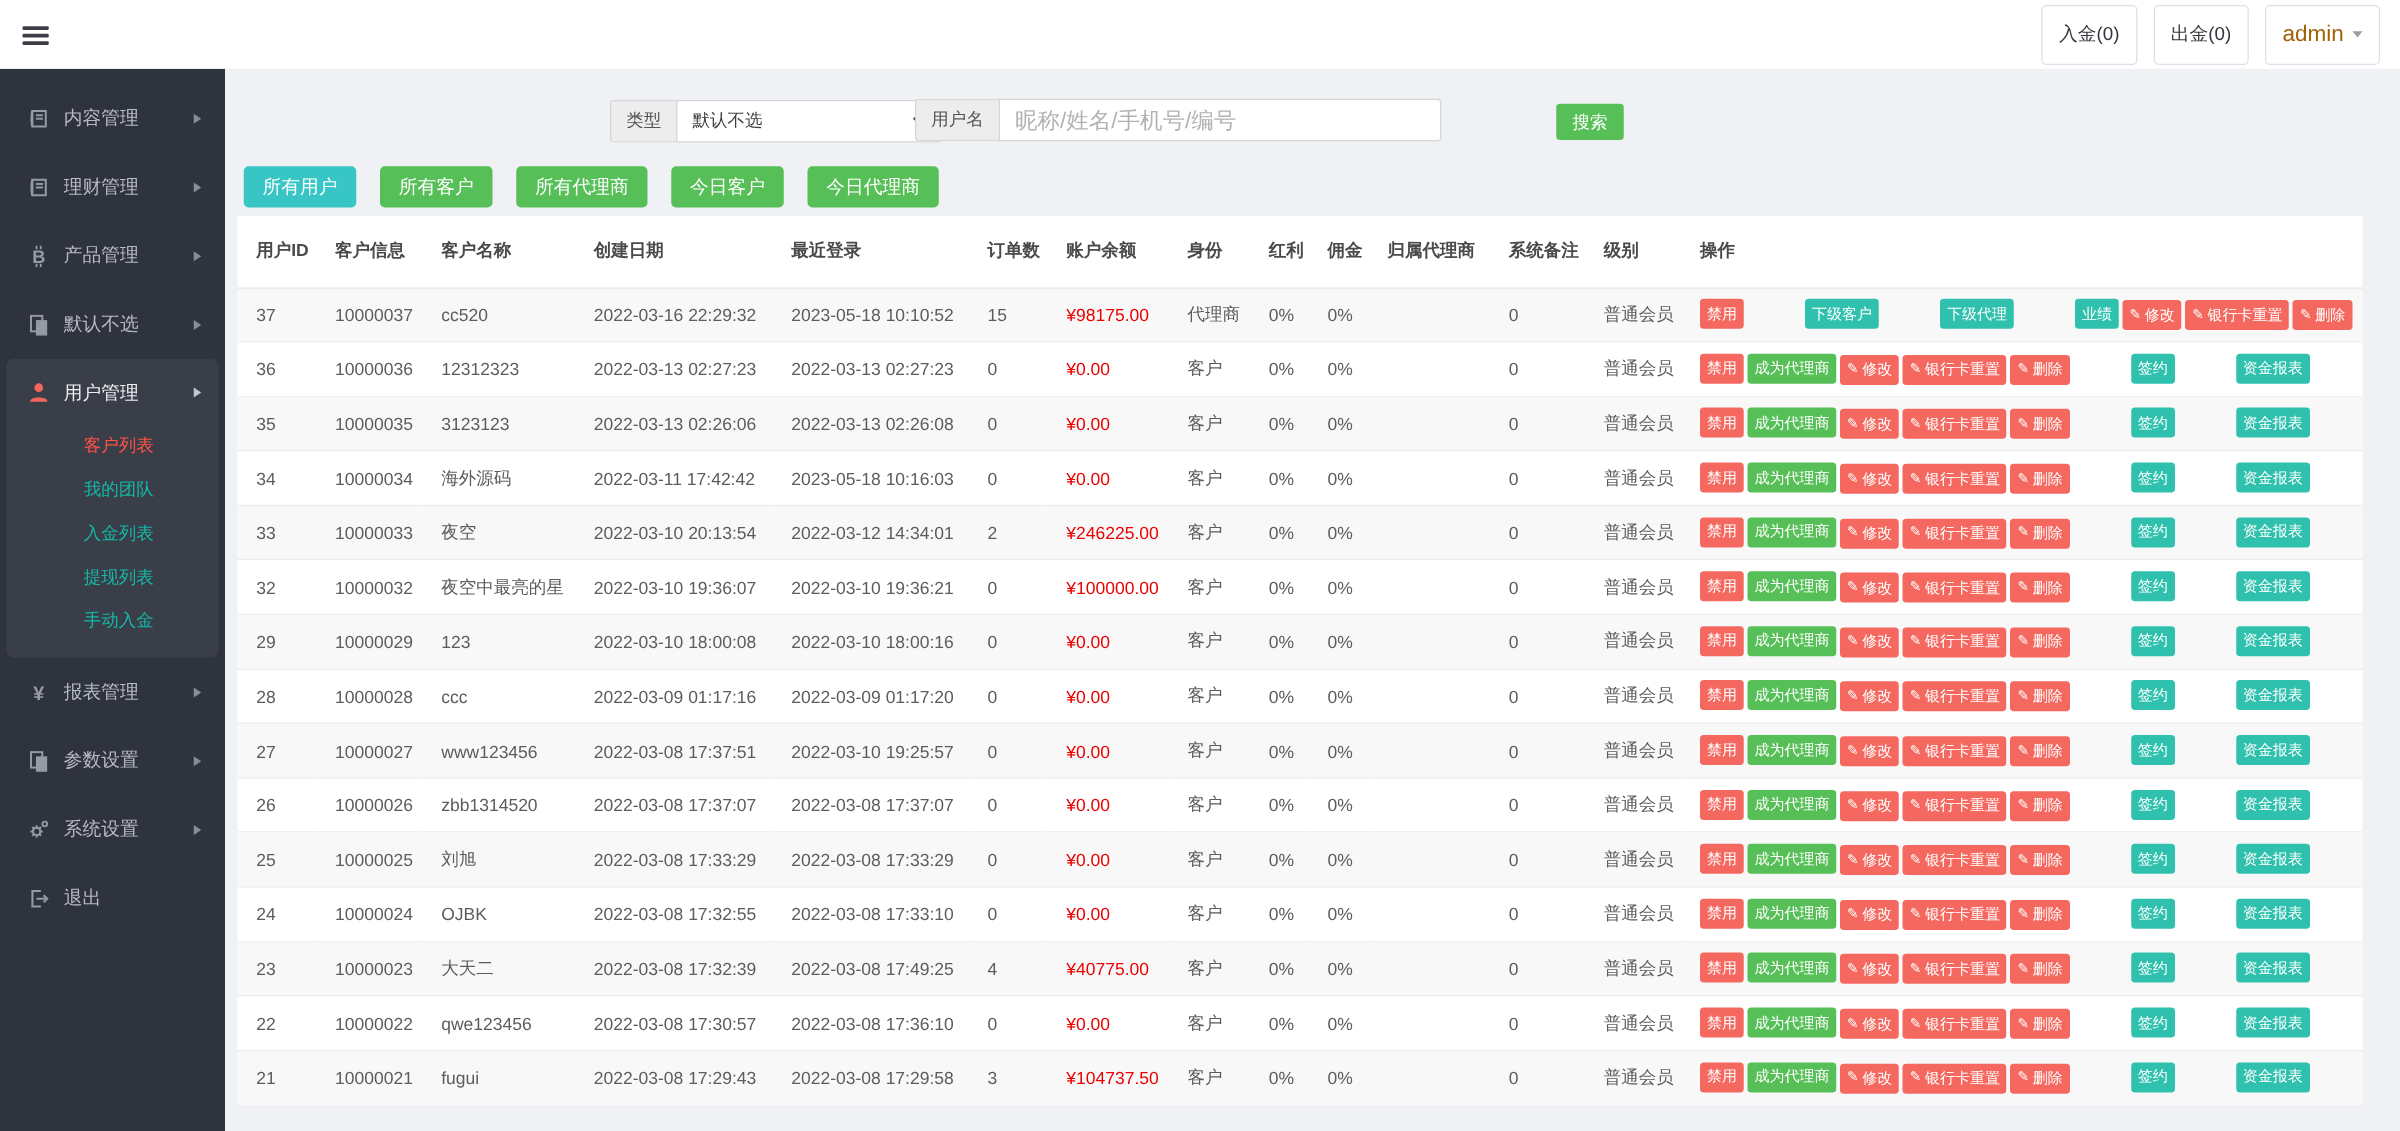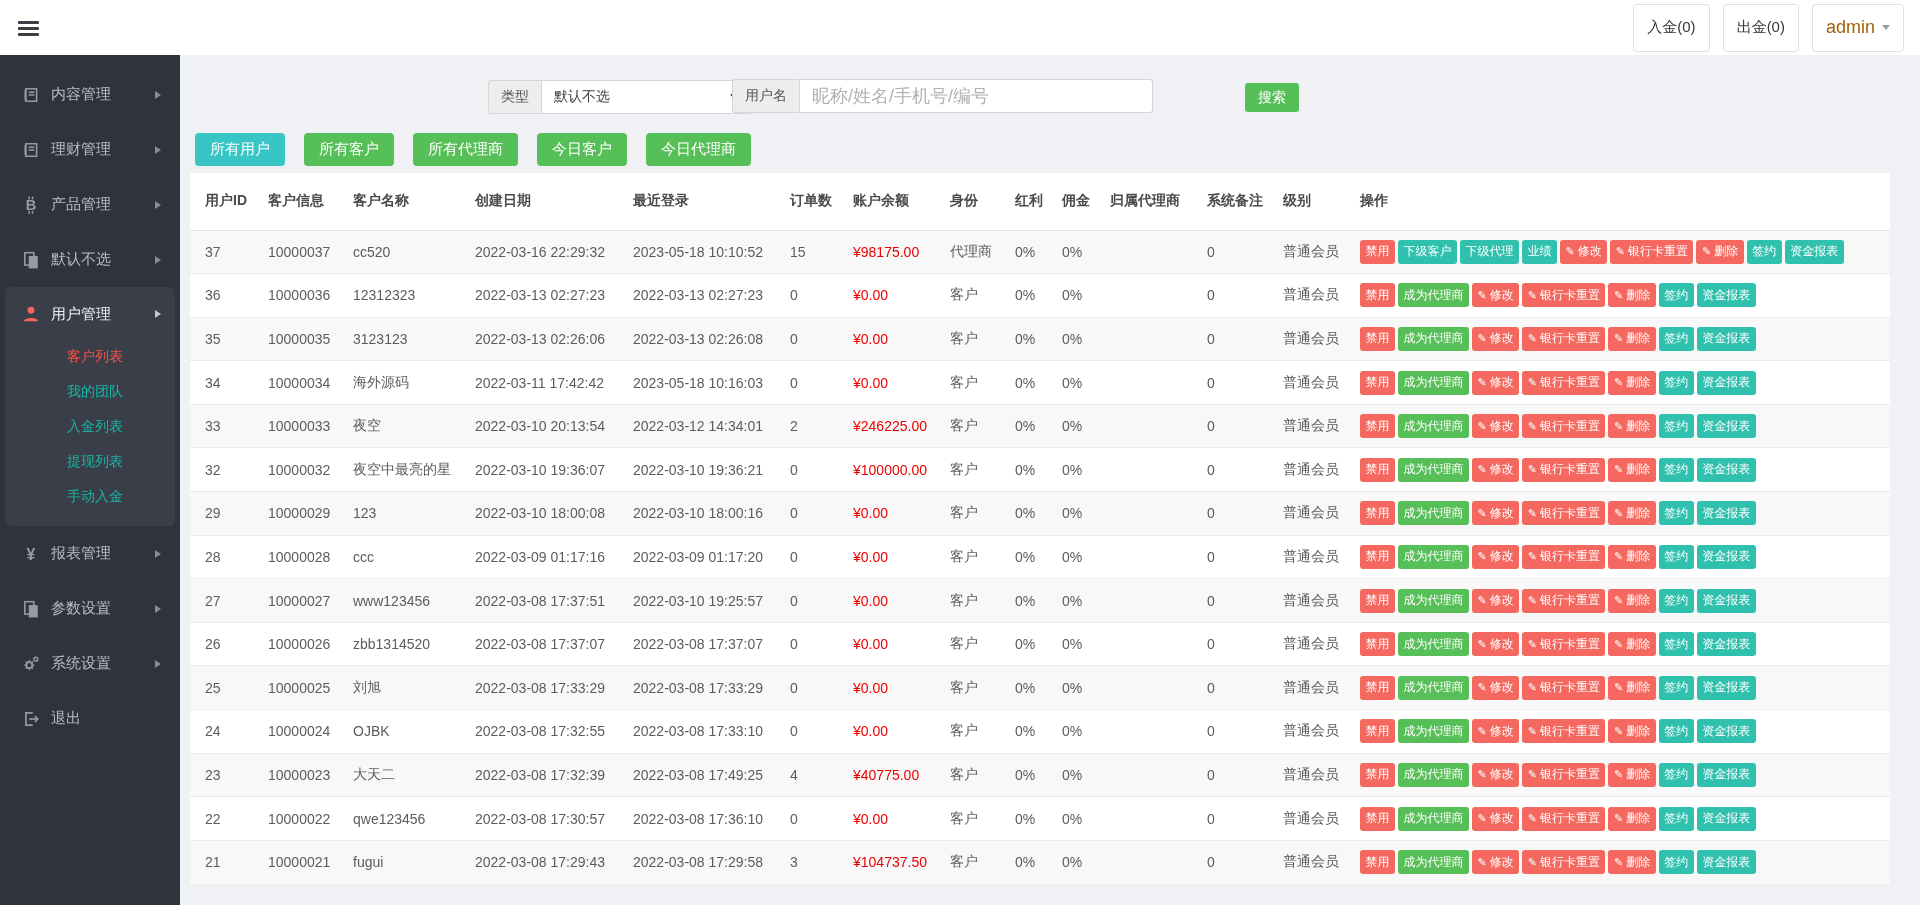--- a/index.html
+++ b/index.html
@@ -54,21 +54,21 @@
   table { border-collapse:collapse; table-layout:fixed; width:1700px; font-size:14px; }
   th { height:57px; text-align:left; padding-left:15px; color:#4a4a4a; font-weight:bold; white-space:nowrap;
        border-bottom:1px solid #e4e4e4; }
   td { height:43.6px; padding-left:15px; color:#5c5c5c; white-space:nowrap; overflow:hidden; border-top:1px solid #ebebeb; }
   tbody tr:first-child td { border-top:none; }
   tbody tr:nth-child(odd) { background:#f8f8f8; }
   td.balance { color:var(--c-balance); }
   .abtn { display:inline-flex; align-items:center; gap:3px; height:24px; padding:0 5.5px; margin-right:3px; border:none;
           border-radius:3px; color:#fff; font-size:12px; cursor:pointer; white-space:nowrap; font-family:inherit; }
   .abtn.red { background:var(--c-red); }
-  .abtn.teal { background:var(--c-teal); }
+  .abtn.teal { background:var(--c-teal);margin-left:46px; }
   .abtn.green { background:var(--c-green); }
   .pncl { font-size:11px; line-height:1; }
 </style>
 </head>
 <body>
 
 <div class="topbar">
   <div class="burger">
       <div></div>
       <div></div>

